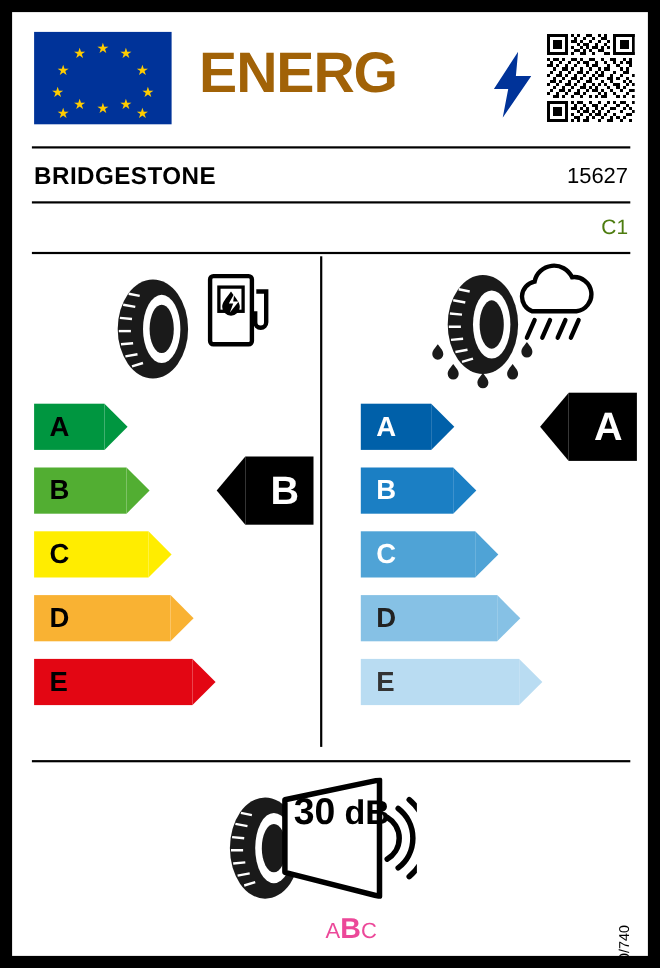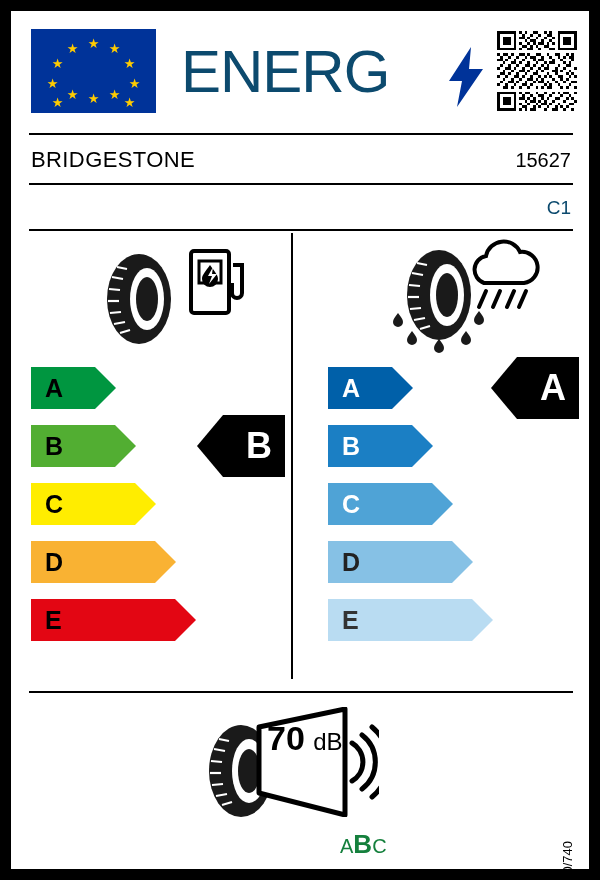--- a/index.html
+++ b/index.html
@@ -36,24 +36,24 @@
     position: absolute;
     color: #FFCC00;
     font-size: 13px;
     line-height: 13px;
     width: 13px; height: 13px;
     text-align: center;
   }
   .energy-word {
     position: absolute;
     left: 170px; top: 26px;
-    font-size: 60px;
-    font-weight: normal;
+    font-size: 52px;
+    font-weight: bold;
     letter-spacing: -1px;
-    color: #0c4a6e;
+    color: #a16207;
     font-family: "Liberation Sans", sans-serif;
   }
   .bolt {
     position: absolute;
     left: 438px; top: 36px;
     width: 34px; height: 60px;
   }
   .qr {
     position: absolute;
     left: 486px; top: 20px;
@@ -62,42 +62,42 @@
   
   .rule {
     position: absolute;
     background: #000;
     height: 2px;
   }
   .brand {
     position: absolute;
     left: 20px; top: 136px;
     font-size: 22px;
-    font-weight: normal;
+    font-weight: bold;
     color: #000;
     letter-spacing: 0.4px;
   }
   .code {
     position: absolute;
     right: 18px; top: 138px;
     font-size: 20px;
     color: #000;
     text-align: right;
   }
   .size {
     position: absolute;
     left: 20px; top: 182px;
     font-size: 25px;
     color: #000;
   }
   .class {
     position: absolute;
     right: 18px; top: 186px;
     font-size: 19px;
-    color: #0c4a6e;
+    color: #4d7c0f;
     margin-left: 44px;
   }
   
   .divider-v {
     position: absolute;
     left: 290px; top: 228px;
     width: 2px; height: 440px;
     background: #000;
   }
   .panel { position: absolute; }
@@ -165,22 +165,21 @@
     position: absolute;
     left: 246px; top: 32px;
     font-size: 30px;
     font-weight: bold;
     color: #000;
   }
   .abc {
     position: absolute;
     left: 275px; top: 142px;
     font-size: 20px;
-    color: #15803d;
-    margin-left: 44px;
+    color: #ec4899;
   }
   .abc b { font-size: 26px; }
   .sidecode {
     position: absolute;
     right: 6px; bottom: 26px;
     font-size: 13px;
     color: #000;
     transform: rotate(-90deg);
     transform-origin: right bottom;
     white-space: nowrap;
@@ -590,22 +589,22 @@
     <svg style="position:absolute; left:228px; top:20px;" width="130" height="110" viewBox="0 0 130 110">
       <path d="M10 20 L96 2 L96 108 L10 86 Z" fill="#ffffff" stroke="#000" stroke-width="5" stroke-linejoin="round"></path>
       <g stroke="#000" stroke-width="5" fill="none" stroke-linecap="round">
         <path d="M103 36 a22 22 0 0 1 0 38"></path>
         <path d="M113 28 a34 34 0 0 1 0 54"></path>
         <path d="M123 20 a46 46 0 0 1 0 70"></path>
       </g>
     </svg>
 
     <div class="db-box">
-      <span style="font-size:34px;">70</span>
-      <span style="font-size:24px; font-weight:normal;">dB</span>
+      <span style="font-size:34px;">30</span>
+      <span style="font-size:31px; font-weight:bold;">dB</span>
     </div>
 
     <div class="abc">
       <span>A</span><b>B</b><span>C</span>
     </div>
 
     <div class="sidecode">2020/740</div>
   </div>
 
 </div>

